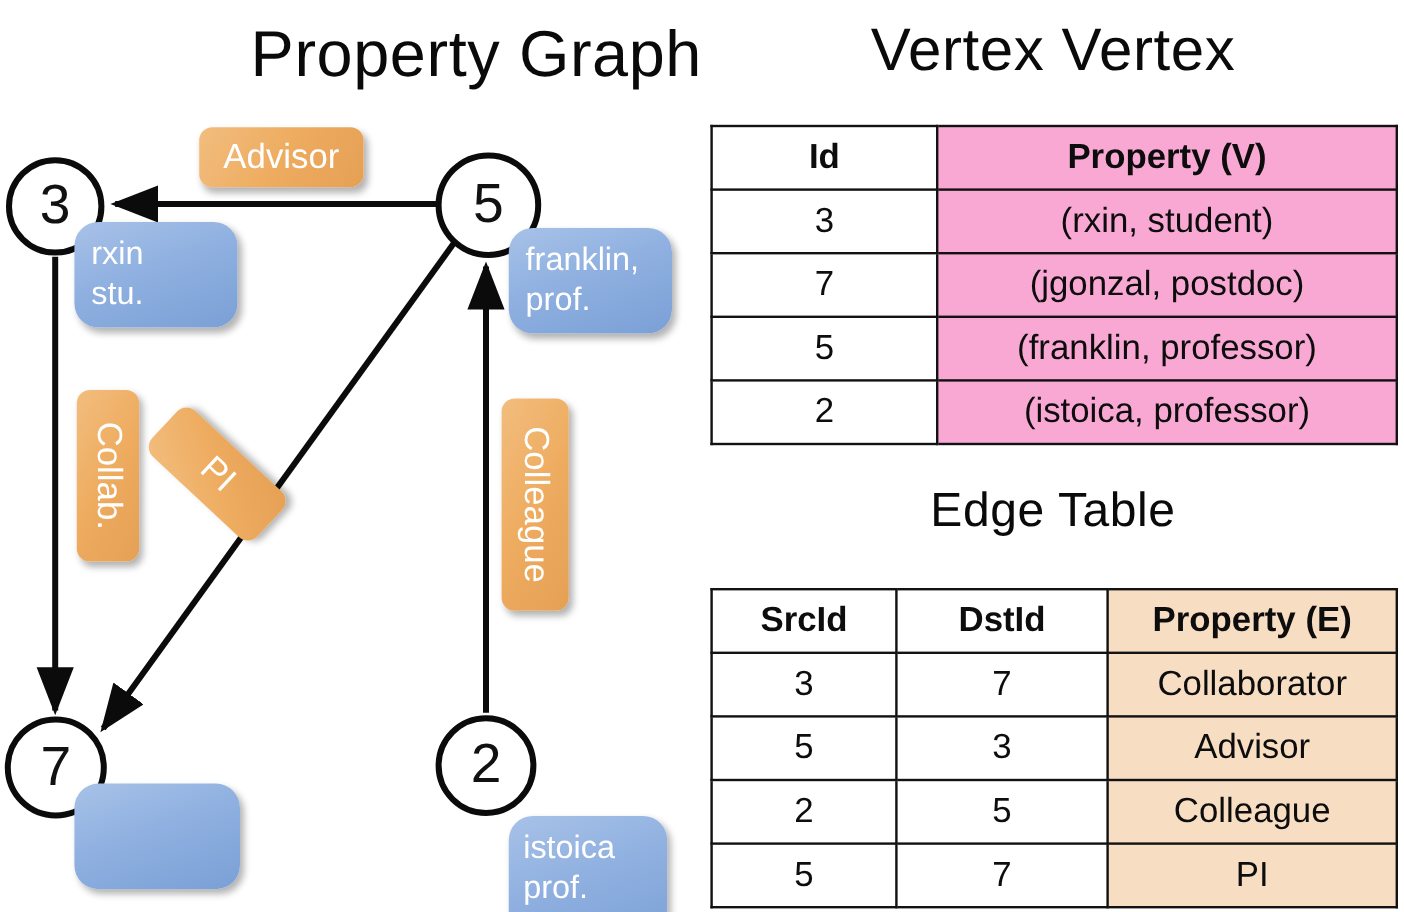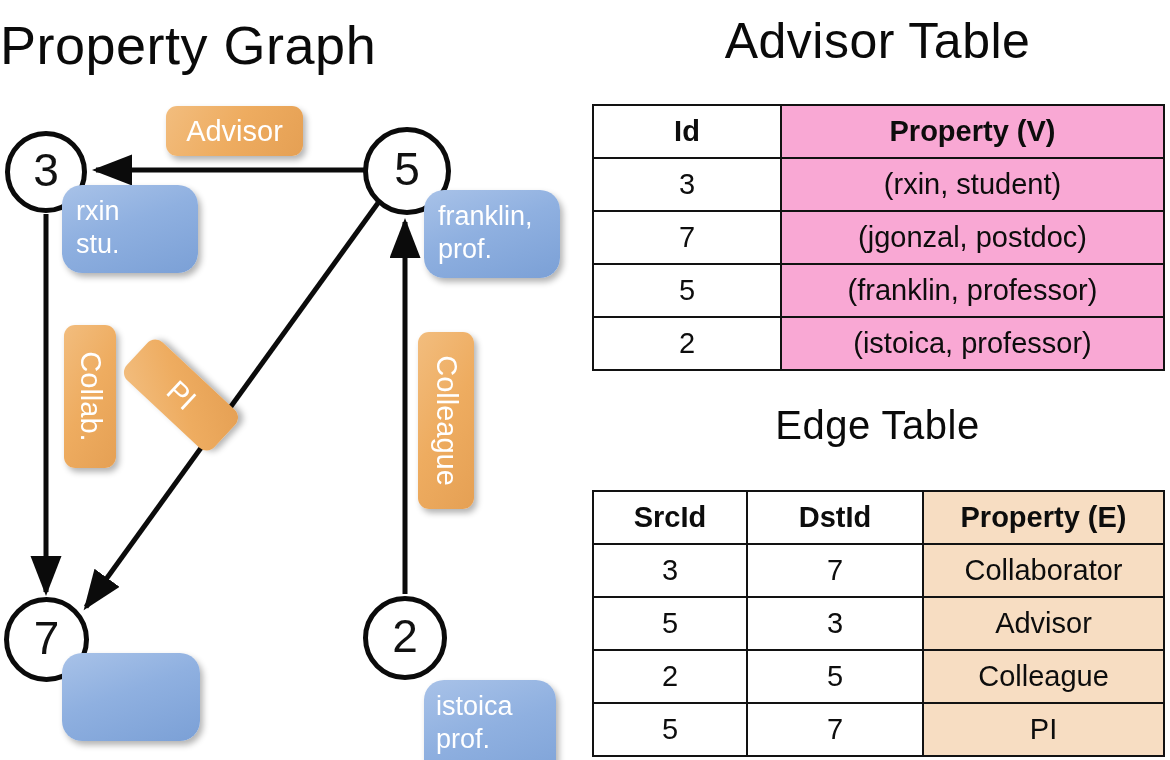--- a/index.html
+++ b/index.html
@@ -18,21 +18,21 @@
 
   
   .title {
     position: absolute;
     font-weight: 400;
     color: #0a0a0a;
     letter-spacing: 0.5px;
     white-space: nowrap;
     font-family: "Liberation Sans", sans-serif;
   }
-  #title-property-graph { left: 0; top: 14px; width: 585px; text-align: left; font-size: 54px; }
+  #title-property-graph { left: 0; top: 14px; width: 585px; text-align: right; font-size: 54px; }
   #title-vertex-table   { left: 585px; top: 12px; width: 585px; text-align: center; font-size: 50px; }
   #title-edge-table     { left: 585px; top: 403px; width: 585px; text-align: center; font-size: 40px; }
 
   
   #graph-panel {
     position: absolute;
     left: 0; top: 0;
     width: 585px; height: 760px;
   }
   #graph-edges {
@@ -109,21 +109,21 @@
   .e-prop  { background: #f7ddc2; }
   .idcol   { background: #ffffff; }
 
   #vertex-table { left: 592px; top: 104px; width: 571px; }
   #edge-table   { left: 592px; top: 490px; width: 571px; }
 </style>
 </head>
 <body>
 
 <div class="title" id="title-property-graph">Property Graph</div>
-<div class="title" id="title-vertex-table">Advisor Table</div>
+<div class="title" id="title-vertex-table">Vertex Vertex</div>
 <div class="title" id="title-edge-table">Edge Table</div>
 
 <div id="graph-panel">
 
   <svg id="graph-edges" viewBox="0 0 585 760" xmlns="http://www.w3.org/2000/svg">
     <defs>
       <marker id="arrowhead" markerWidth="9" markerHeight="9" refX="7.2" refY="3.1" orient="auto" markerUnits="strokeWidth">
         <path d="M0,0 L8,3.1 L0,6.2 z" fill="#0b0b0b"></path>
       </marker>
     </defs>

